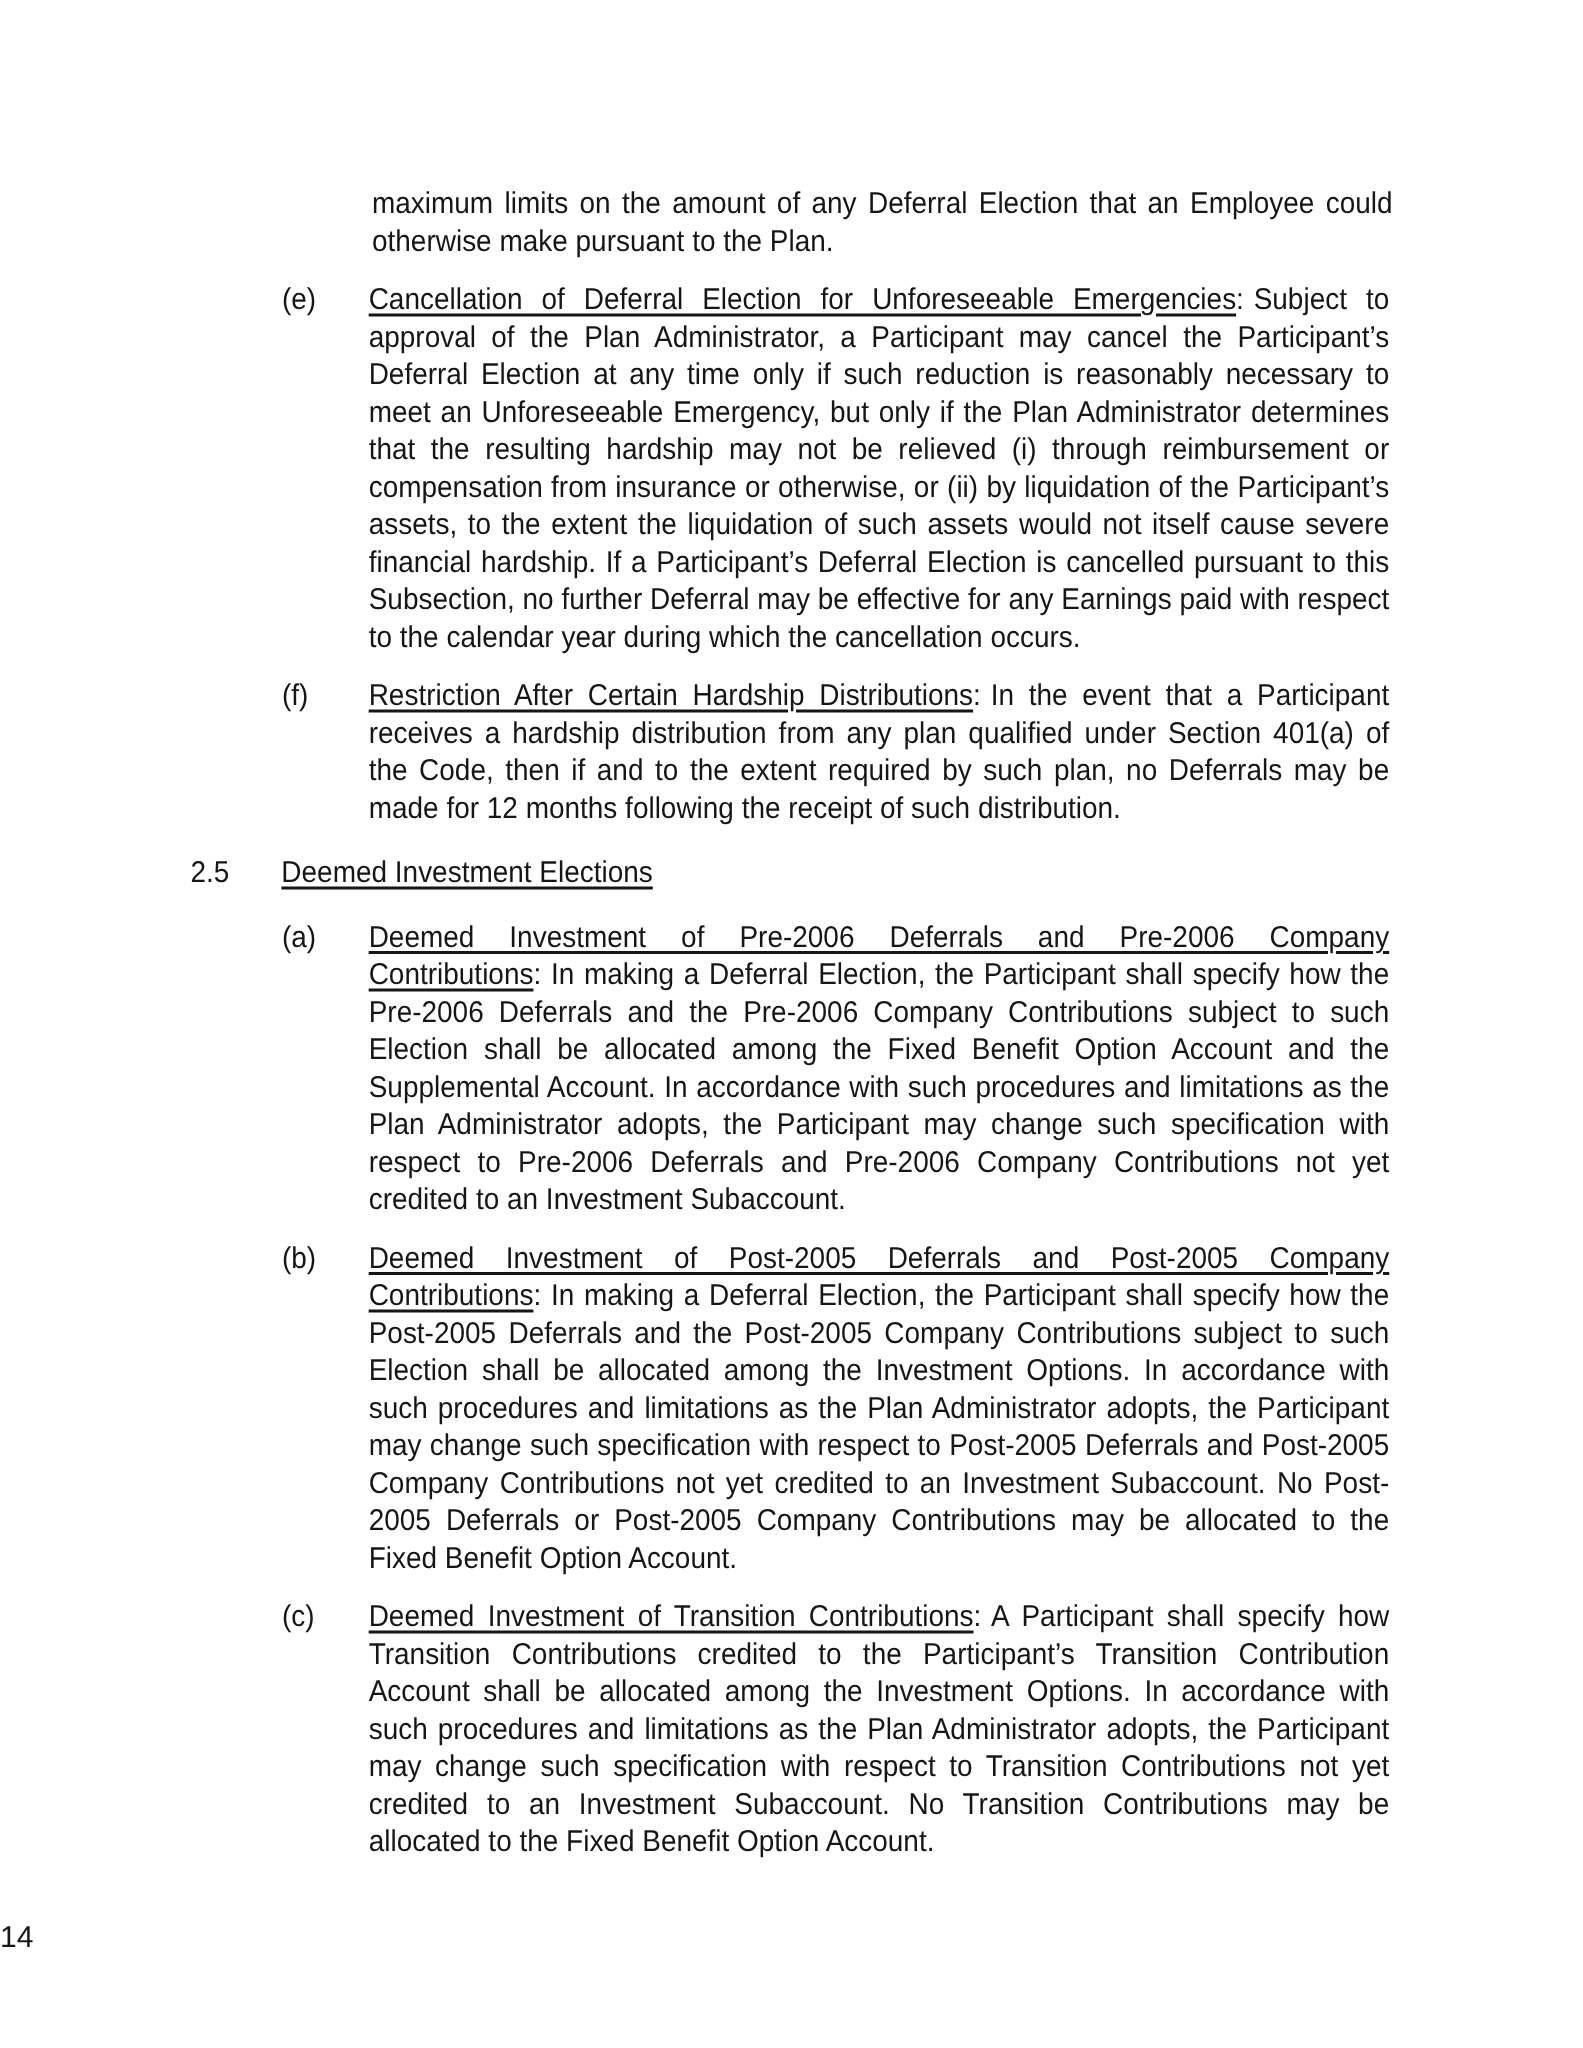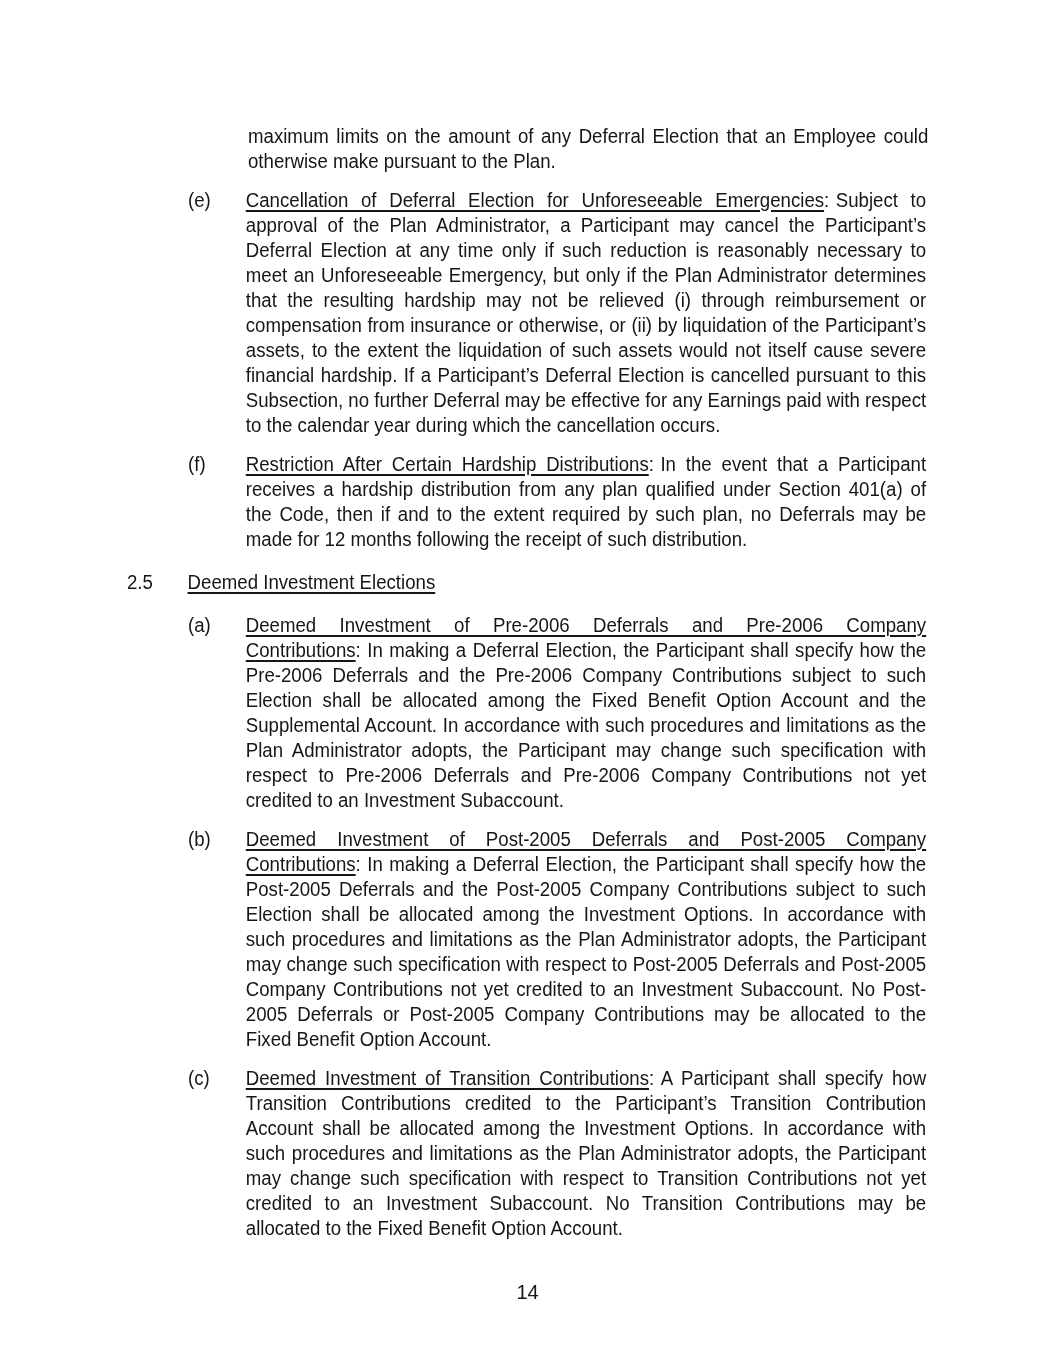--- a/index.html
+++ b/index.html
@@ -66,21 +66,20 @@
   .body-text {
     margin-left: 7px;
   }
   .gap-sm { margin-top: 14px; }
   .gap-md { margin-top: 18px; }
   .footer {
     position: absolute;
     top: 1280px;
     left: 0;
     width: 1055px;
-    text-align: center;
   }
 </style>
 </head>
 <body>
 
 <div class="page">
   <div class="content">
 
     <div class="row intro">
       <span>maximum limits on the amount of any Deferral Election that an Employee could otherwise make pursuant to the Plan.</span>

